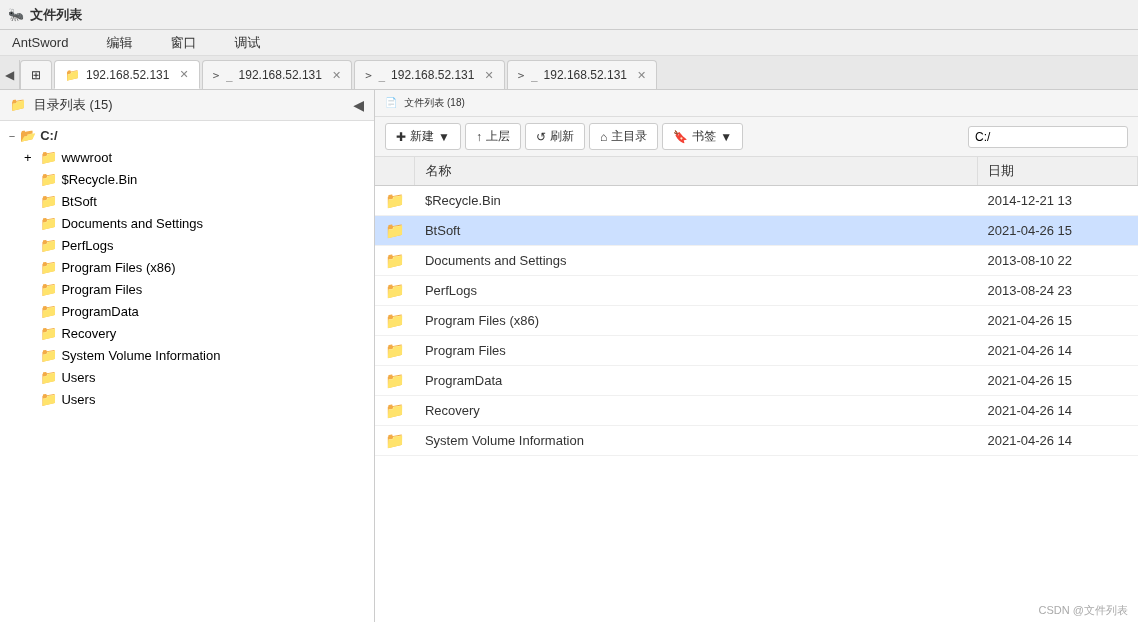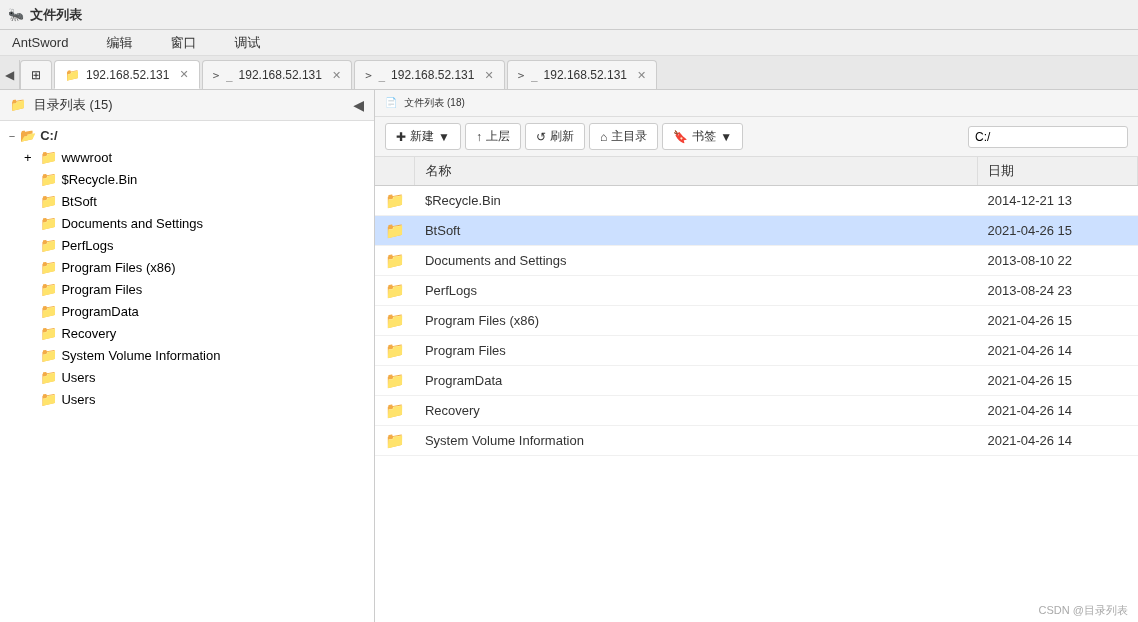--- a/index.html
+++ b/index.html
@@ -464,14 +464,14 @@
       <span class="folder-icon-cell">📁</span>
     </td>
     <td>System Volume Information</td>
     <td class="date-cell">2021-04-26 14</td>
   </tr>
           </tbody>
       </table>
     </div>
   </div>
 
-  <div class="watermark">CSDN @目录列表</div>
+  <div class="watermark">CSDN @文件列表</div>
 </div>
 
 </body></html>

